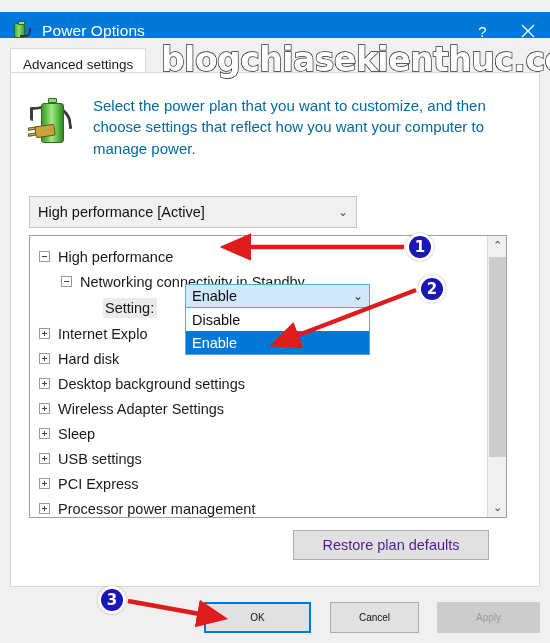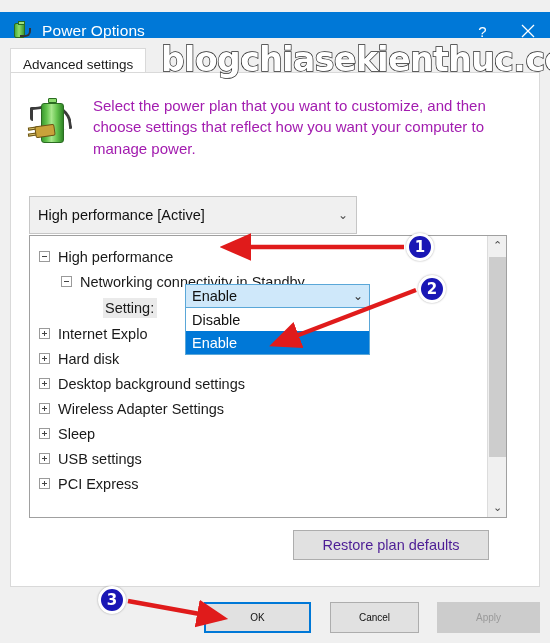--- a/index.html
+++ b/index.html
@@ -161,29 +161,29 @@
     width: 10px; height: 3px;
     background: #d8c470;
     border: 1px solid #6b5316;
   }
   .pi-prong1 { left: -1px; top: 30px; transform: rotate(-8deg); }
   .pi-prong2 { left: -1px; top: 36px; transform: rotate(-8deg); }
 
   .intro-text {
     font-size: 15px;
     line-height: 1.42;
-    color: #a21caf;
+    color: #0369a1;
     max-width: 425px;
   }
 
   
   .plan-combo {
     position: absolute;
     left: 18px; top: 123px;
-    width: 328px; height: 38px;
+    width: 328px; height: 32px;
     background: #f0f0f0;
     border: 1px solid #c6c6c6;
     display: flex; align-items: center;
     padding: 0 8px;
     font-size: 14.5px;
     color: #111111;
   }
   .plan-combo .chev {
     margin-left: auto;
     color: #505050;
@@ -477,20 +477,24 @@
         <div class="tnode lvl0">
           <span class="exp plus"></span>
           <span>USB settings</span>
         </div>
 
         <div class="tnode lvl0">
           <span class="exp plus"></span>
           <span>PCI Express</span>
         </div>
 
+        <div class="tnode lvl0">
+          <span class="exp plus"></span>
+          <span>Processor power management</span>
+        </div>
 
       </div>
 
       <div class="set-combo">
         <span>Enable</span>
         <span class="chev">⌄</span>
       </div>
 
       <div class="dropdown">
         <div class="dd-item">Disable</div>

